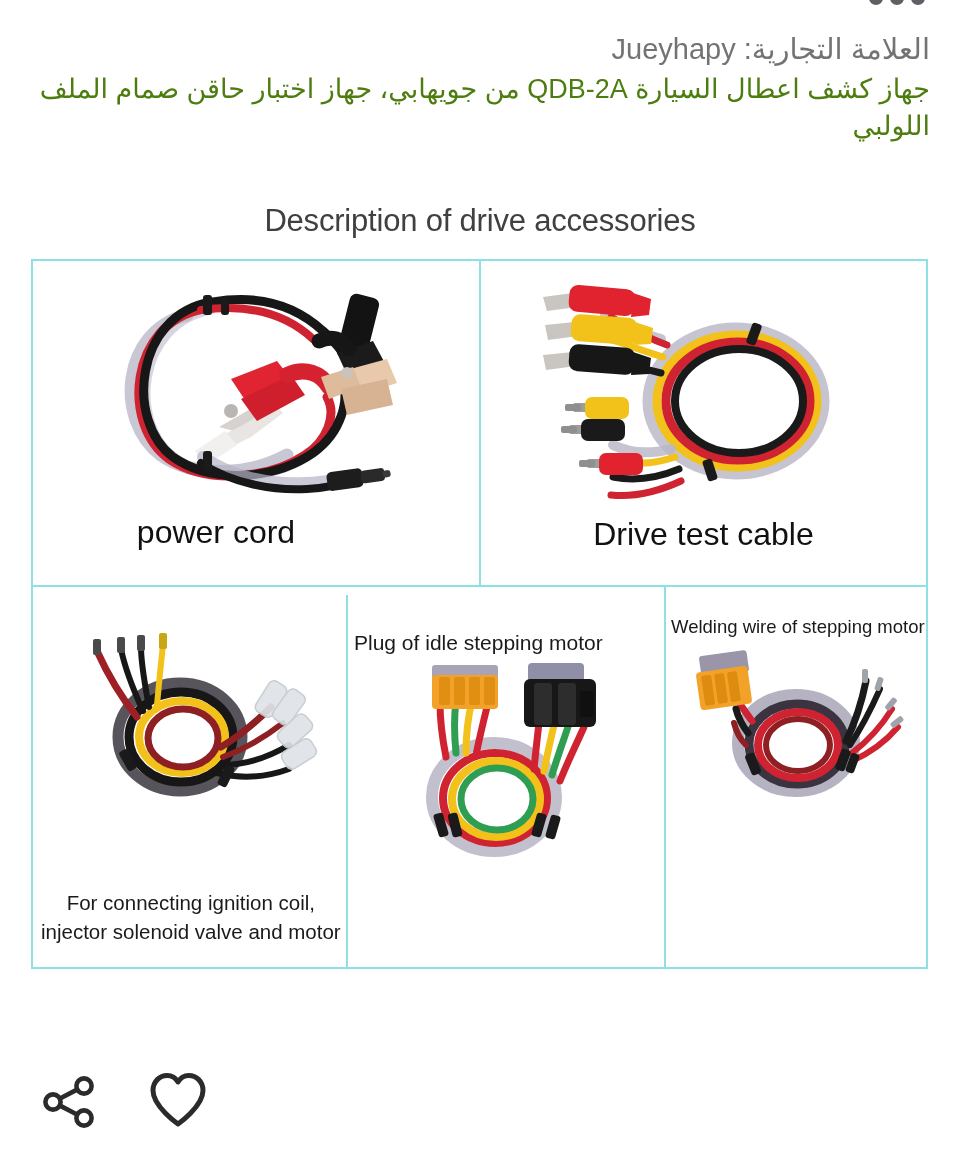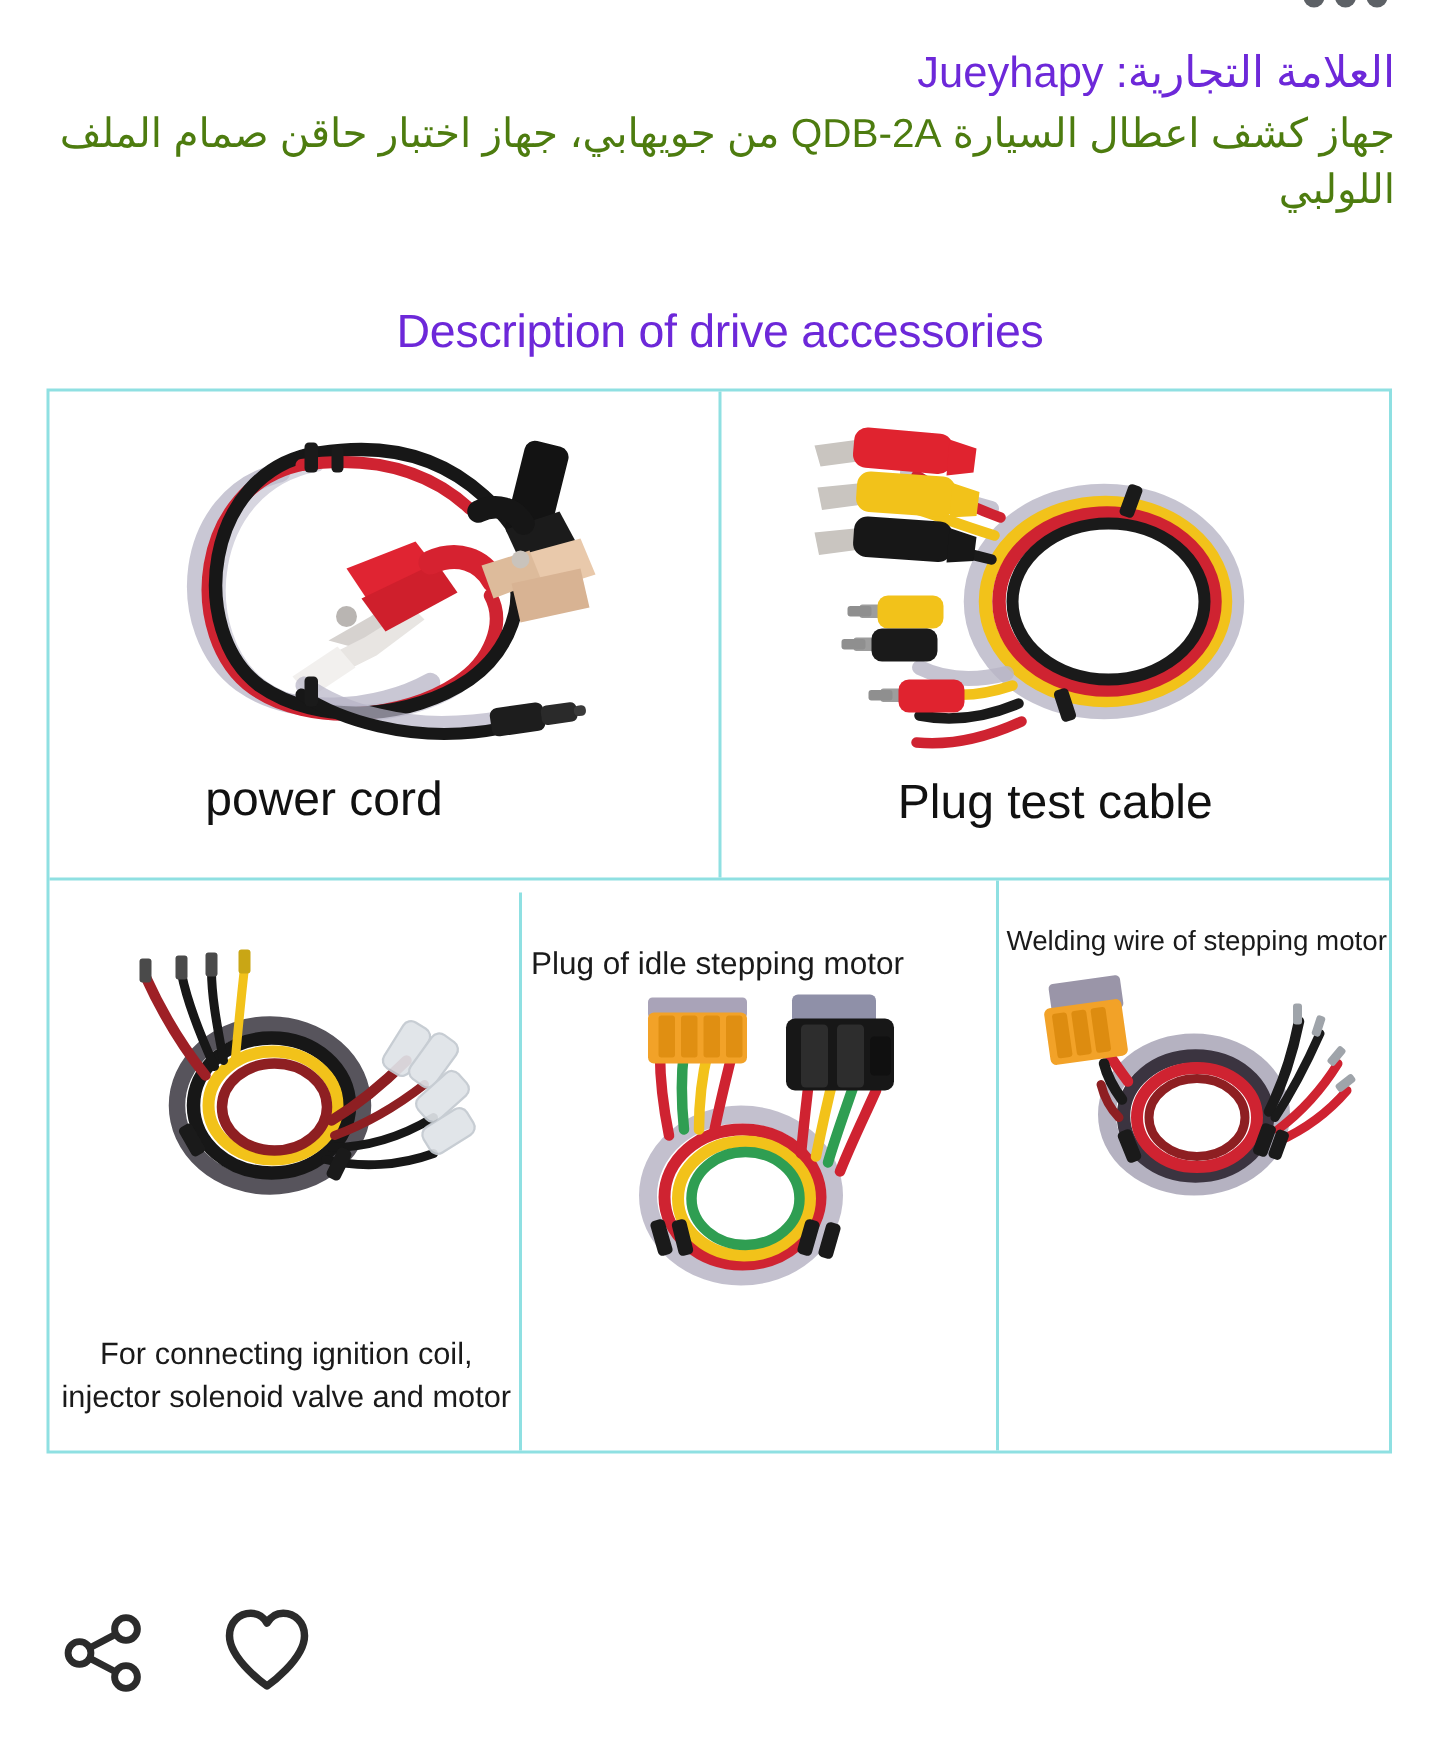--- a/index.html
+++ b/index.html
@@ -37,42 +37,42 @@
   
   .header {
     position: absolute;
     top: 30px;
     left: 20px;
     right: 30px;
     text-align: right;
     direction: rtl;
   }
   .brand-line {
-    color: #6d28d9;
+    color: #737373;
     font-size: 29px;
     line-height: 1.35;
     letter-spacing: 0px;
     white-space: nowrap;
   }
   .product-title {
     color: #4d7c0f;
     font-size: 27px;
     line-height: 1.38;
     margin-top: 2px;
   }
 
   
   .section-heading {
     position: absolute;
     top: 203px;
     left: 0;
     width: 960px;
     text-align: center;
     font-size: 31px;
-    color: #6d28d9;
+    color: #404040;
     letter-spacing: -0.2px;
   }
 
   
   .grid-frame {
     position: absolute;
     left: 31px;
     top: 259px;
     width: 897px;
     height: 710px;
@@ -280,21 +280,21 @@
         <rect x="48" y="152" width="14" height="9" rx="2" fill="#9d9d9d"></rect>
         <rect x="40" y="153" width="16" height="7" rx="2" fill="#8f8f8f"></rect>
         <rect x="60" y="146" width="44" height="22" rx="7" fill="#1a1a1a"></rect>
       </g>
       <g>
         <rect x="66" y="186" width="14" height="9" rx="2" fill="#9d9d9d"></rect>
         <rect x="58" y="187" width="16" height="7" rx="2" fill="#8f8f8f"></rect>
         <rect x="78" y="180" width="44" height="22" rx="7" fill="#e0232f"></rect>
       </g>
     </svg>
-    <div class="cell-caption cap-drive">Plug test cable</div>
+    <div class="cell-caption cap-drive">Drive test cable</div>
   </div>
 
   <div class="cell cell-bl">
     <svg class="art" style="left:12px; top:38px;" width="285" height="200" viewBox="0 0 285 200">
 
       <g fill="none" stroke-linecap="round">
         <ellipse cx="135" cy="112" rx="62" ry="54" stroke="#3a3640" stroke-width="11" opacity="0.85"></ellipse>
         <ellipse cx="136" cy="112" rx="52" ry="45" stroke="#171717" stroke-width="9"></ellipse>
         <ellipse cx="137" cy="112" rx="43" ry="36" stroke="#f2c21a" stroke-width="8"></ellipse>
         <ellipse cx="138" cy="113" rx="35" ry="29" stroke="#8e1f22" stroke-width="7"></ellipse>

